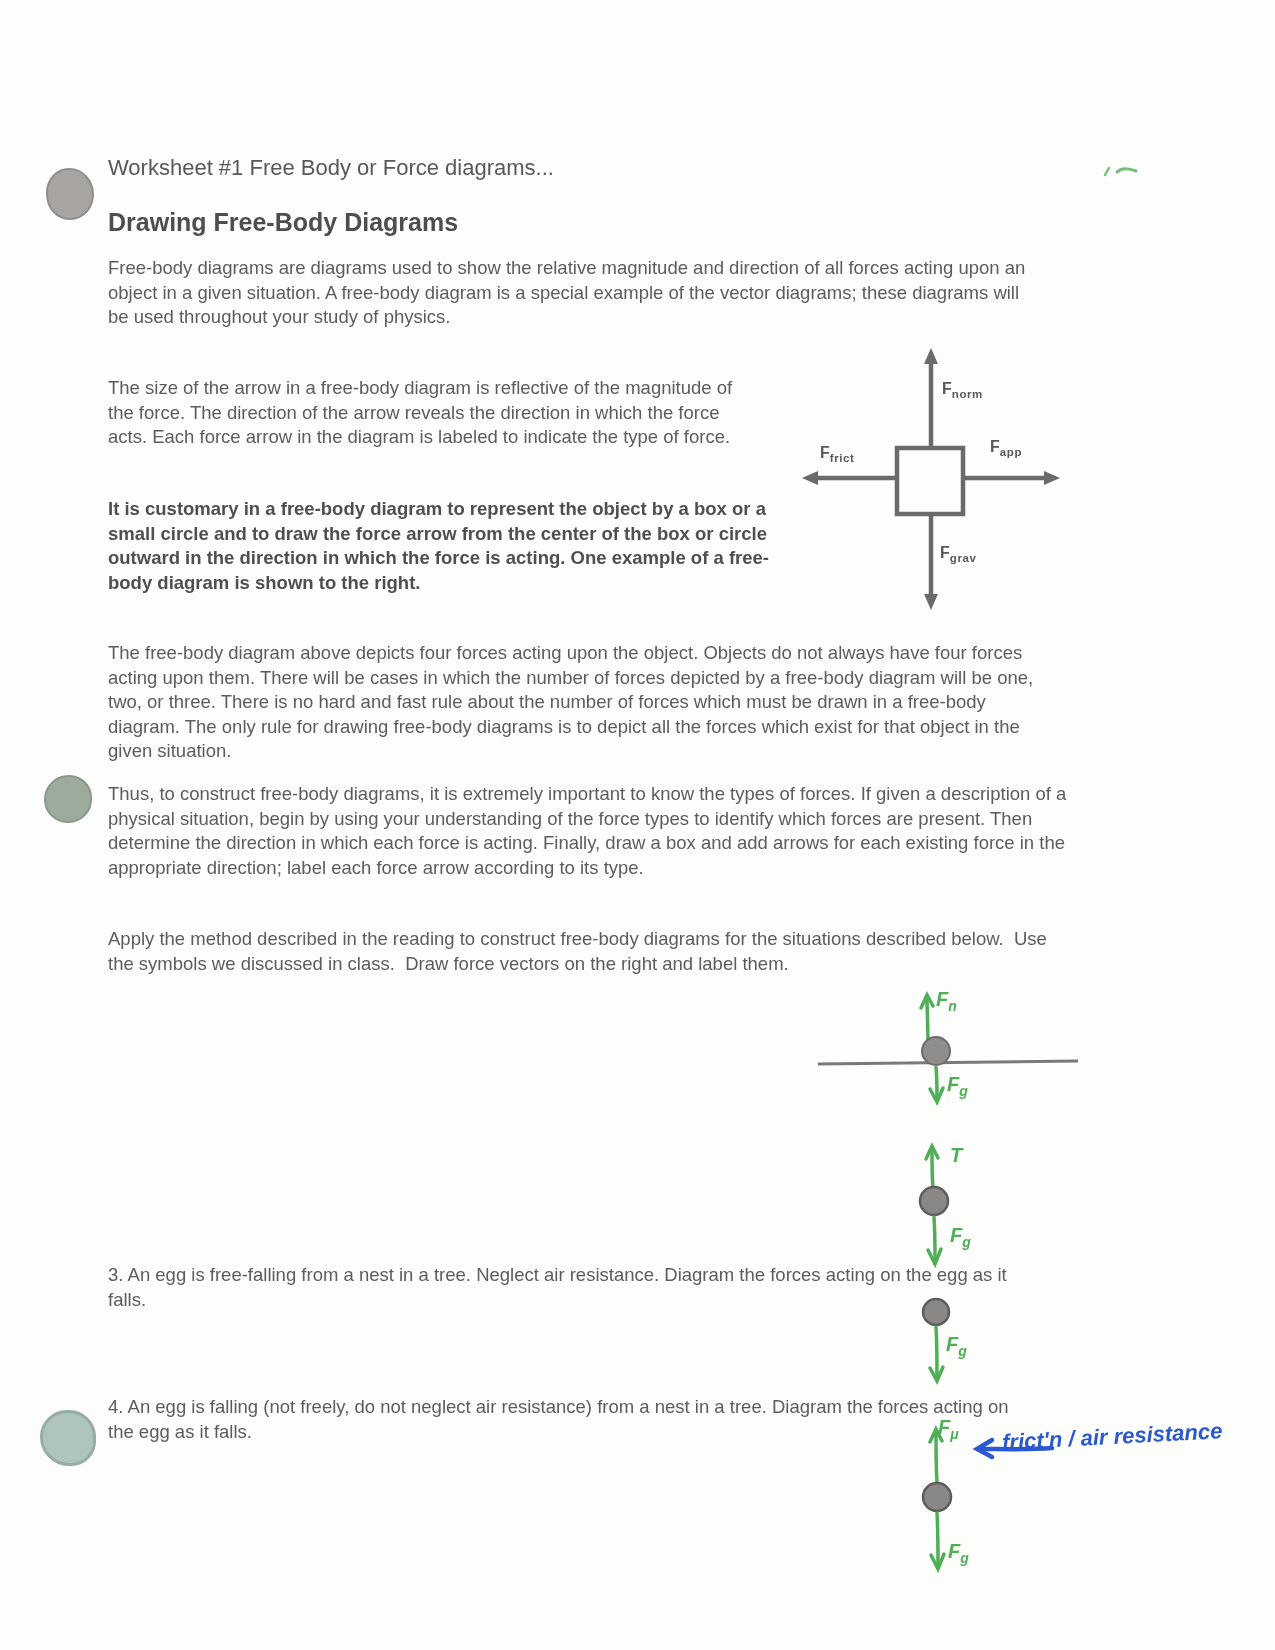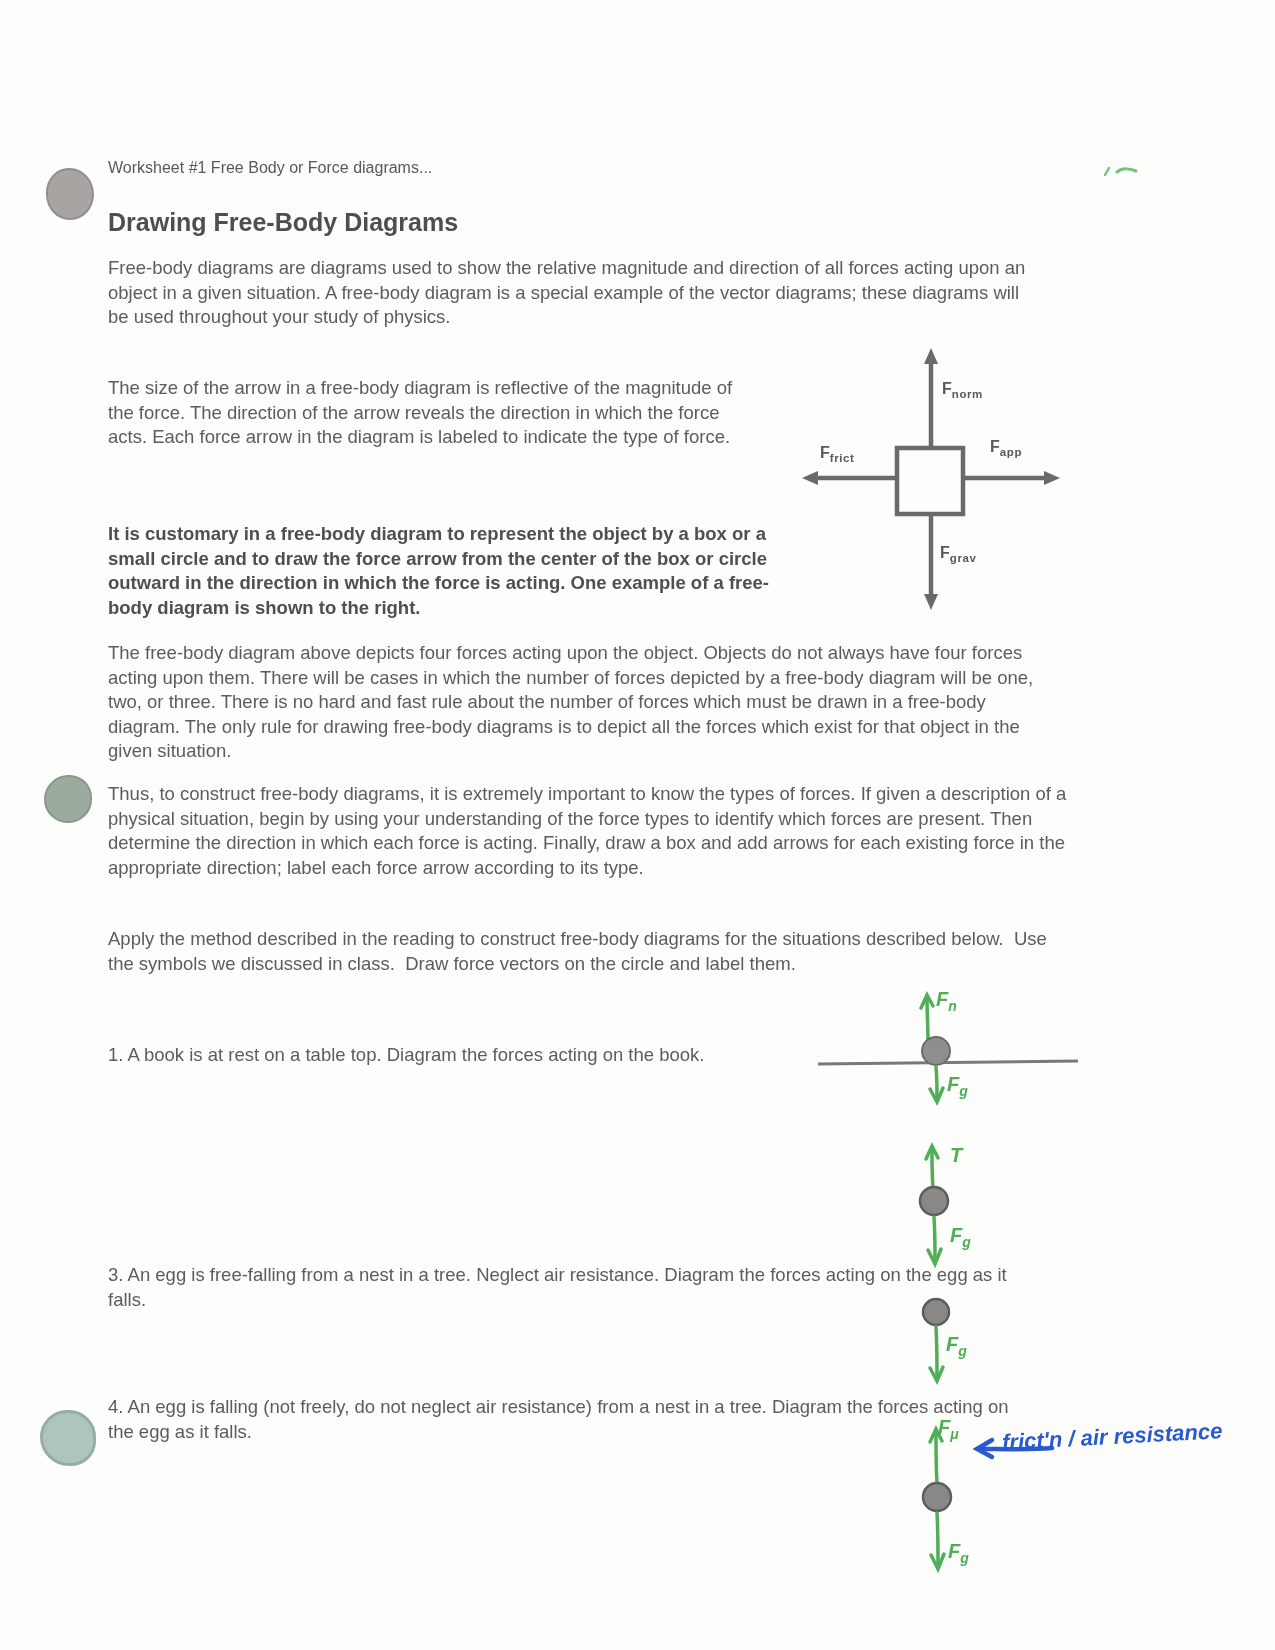--- a/index.html
+++ b/index.html
@@ -6,23 +6,23 @@
   .page {
     position:relative; width:1275px; height:1650px;
     background:#fdfdfc; overflow:hidden;
     font-family:"Liberation Sans", sans-serif;
   }
   .txt {
     position:absolute; color:#5c5c5c;
     font-size:18.5px; line-height:24.5px;
     white-space:pre-wrap;
   }
-  .title { font-size:16px; color:#585858; }
+  .title { font-size:22px; color:#585858; }
   .h2 { font-size:25px; font-weight:700; color:#4e4e4e; }
-  .bold { font-weight:700; color:#4f4f4f;margin-top:25px; }
+  .bold { font-weight:700; color:#4f4f4f; }
   .flabel { position:absolute; color:#595959; font-weight:700; font-size:16px; white-space:nowrap; }
   .flabel sub { font-size:11.5px; letter-spacing:0.6px; }
   .hand { position:absolute; color:#4fae57; font-weight:700; font-style:italic; font-size:20px; white-space:nowrap; }
   .hand sub { font-size:14px; }
   .bluenote {
     position:absolute; color:#2b59cf; font-style:italic; font-weight:600;
     font-size:22px; white-space:nowrap; transform:rotate(-3deg);
   }
   .hole { position:absolute; border-radius:50%; }
   .hole-1 { left:46px; top:168px; width:44px; height:48px; background:#a7a4a2; border:2px solid #918e8c; border-radius:48% 52% 50% 50%; }
@@ -45,39 +45,38 @@
   </svg>
 
   <div class="txt title" style="left:108px;top:156px;width:900px">Worksheet #1 Free Body or Force diagrams...</div>
   <div class="txt h2" style="left:108px;top:210px;width:700px">Drawing Free-Body Diagrams</div>
 
   <div class="txt" style="left:108px;top:256px;width:920px">Free-body diagrams are diagrams used to show the relative magnitude and direction of all forces acting upon an object in a given situation. A free-body diagram is a special example of the vector diagrams; these diagrams will be used throughout your study of physics.</div>
   <div class="txt" style="left:108px;top:376px;width:645px">The size of the arrow in a free-body diagram is reflective of the magnitude of the force. The direction of the arrow reveals the direction in which the force acts. Each force arrow in the diagram is labeled to indicate the type of force.</div>
   <div class="txt bold" style="left:108px;top:497px;width:665px">It is customary in a free-body diagram to represent the object by a box or a small circle and to draw the force arrow from the center of the box or circle outward in the direction in which the force is acting. One example of a free-body diagram is shown to the right.</div>
   <div class="txt" style="left:108px;top:641px;width:935px">The free-body diagram above depicts four forces acting upon the object. Objects do not always have four forces acting upon them. There will be cases in which the number of forces depicted by a free-body diagram will be one, two, or three. There is no hard and fast rule about the number of forces which must be drawn in a free-body diagram. The only rule for drawing free-body diagrams is to depict all the forces which exist for that object in the given situation.</div>
   <div class="txt" style="left:108px;top:782px;width:960px">Thus, to construct free-body diagrams, it is extremely important to know the types of forces. If given a description of a physical situation, begin by using your understanding of the force types to identify which forces are present. Then determine the direction in which each force is acting. Finally, draw a box and add arrows for each existing force in the appropriate direction; label each force arrow according to its type.</div>
-  <div class="txt" style="left:108px;top:927px;width:940px">Apply the method described in the reading to construct free-body diagrams for the situations described below.  Use the symbols we discussed in class.  Draw force vectors on the circle and label them.</div>
+  <div class="txt" style="left:108px;top:927px;width:940px">Apply the method described in the reading to construct free-body diagrams for the situations described below.  Use the symbols we discussed in class.  Draw force vectors on the right and label them.</div>
 
   <svg class="abs" style="left:790px;top:340px" width="290" height="280" viewBox="0 0 290 280">
     <line x1="141" y1="112" x2="141" y2="20" stroke="#6a6a6a" stroke-width="4.5"></line>
     <polygon points="141,8 134,24 148,24" fill="#6a6a6a"></polygon>
     <line x1="141" y1="171" x2="141" y2="258" stroke="#6a6a6a" stroke-width="4.5"></line>
     <polygon points="141,270 134,254 148,254" fill="#6a6a6a"></polygon>
     <line x1="111" y1="138" x2="24" y2="138" stroke="#6a6a6a" stroke-width="4.5"></line>
     <polygon points="12,138 28,131 28,145" fill="#6a6a6a"></polygon>
     <line x1="170" y1="138" x2="258" y2="138" stroke="#6a6a6a" stroke-width="4.5"></line>
     <polygon points="270,138 254,131 254,145" fill="#6a6a6a"></polygon>
     <rect x="107" y="108" width="66" height="66" fill="#fdfdfc" stroke="#6a6a6a" stroke-width="4.5"></rect>
   </svg>
   <span class="flabel" style="left:942px;top:380px"><span>F</span><sub>norm</sub></span>
   <span class="flabel" style="left:990px;top:438px"><span>F</span><sub>app</sub></span>
   <span class="flabel" style="left:820px;top:444px"><span>F</span><sub>frict</sub></span>
   <span class="flabel" style="left:940px;top:544px"><span>F</span><sub>grav</sub></span>
 
-  <div class="txt" style="left:108px;top:1043px;width:900px">1. A book is at rest on a table top. Diagram the forces acting on the book.</div>
   <div class="txt" style="left:108px;top:1263px;width:940px">3. An egg is free-falling from a nest in a tree. Neglect air resistance. Diagram the forces acting on the egg as it falls.</div>
   <div class="txt" style="left:108px;top:1395px;width:920px">4. An egg is falling (not freely, do not neglect air resistance) from a nest in a tree. Diagram the forces acting on the egg as it falls.</div>
 
   <svg class="abs" style="left:810px;top:985px" width="280" height="125" viewBox="0 0 280 125">
     <path d="M118 58 C118 45 117 25 117 13" stroke="#4fae57" stroke-width="3.5" fill="none" stroke-linecap="round"></path>
     <path d="M111 23 L117 10 L123 21" stroke="#4fae57" stroke-width="3.5" fill="none" stroke-linecap="round"></path>
     <path d="M8 79 L268 76" stroke="#7b7977" stroke-width="3" fill="none"></path>
     <circle cx="126" cy="66" r="14" fill="#908e8c" stroke="#6d6b69" stroke-width="2"></circle>
     <path d="M126 82 C127 92 127 103 127 114" stroke="#4fae57" stroke-width="3.5" fill="none" stroke-linecap="round"></path>
     <path d="M120 104 L127 117 L133 103" stroke="#4fae57" stroke-width="3.5" fill="none" stroke-linecap="round"></path>

